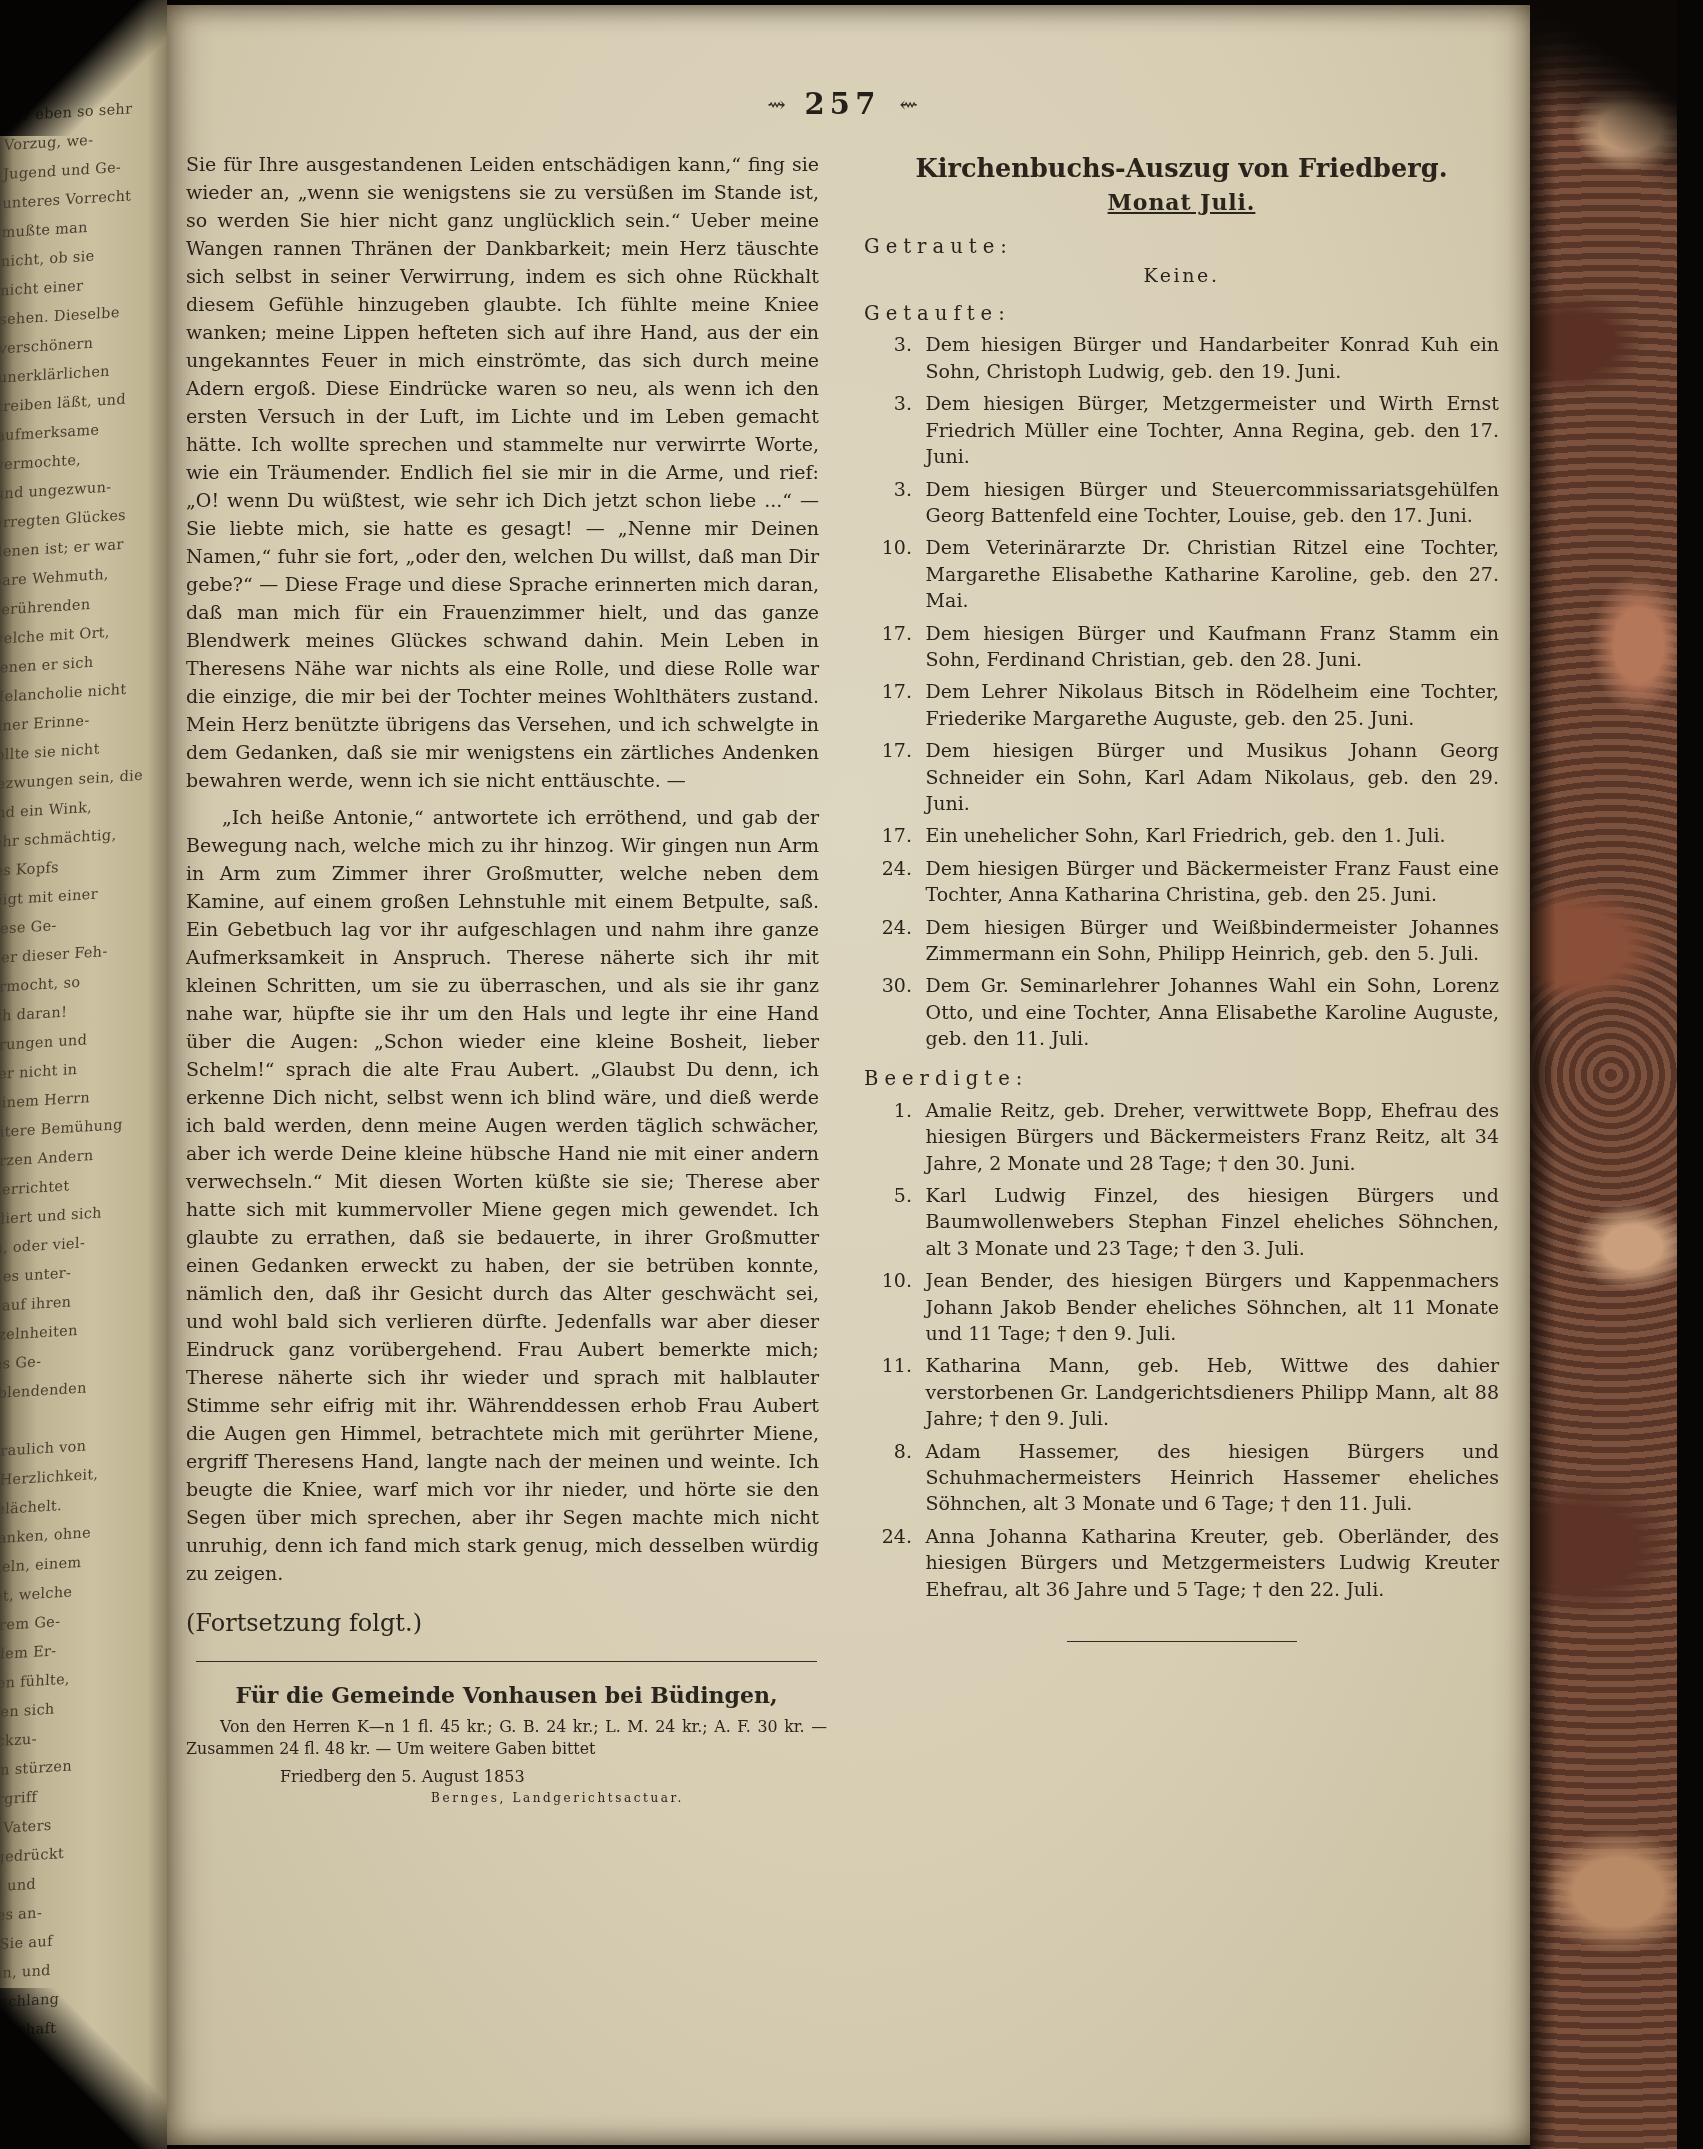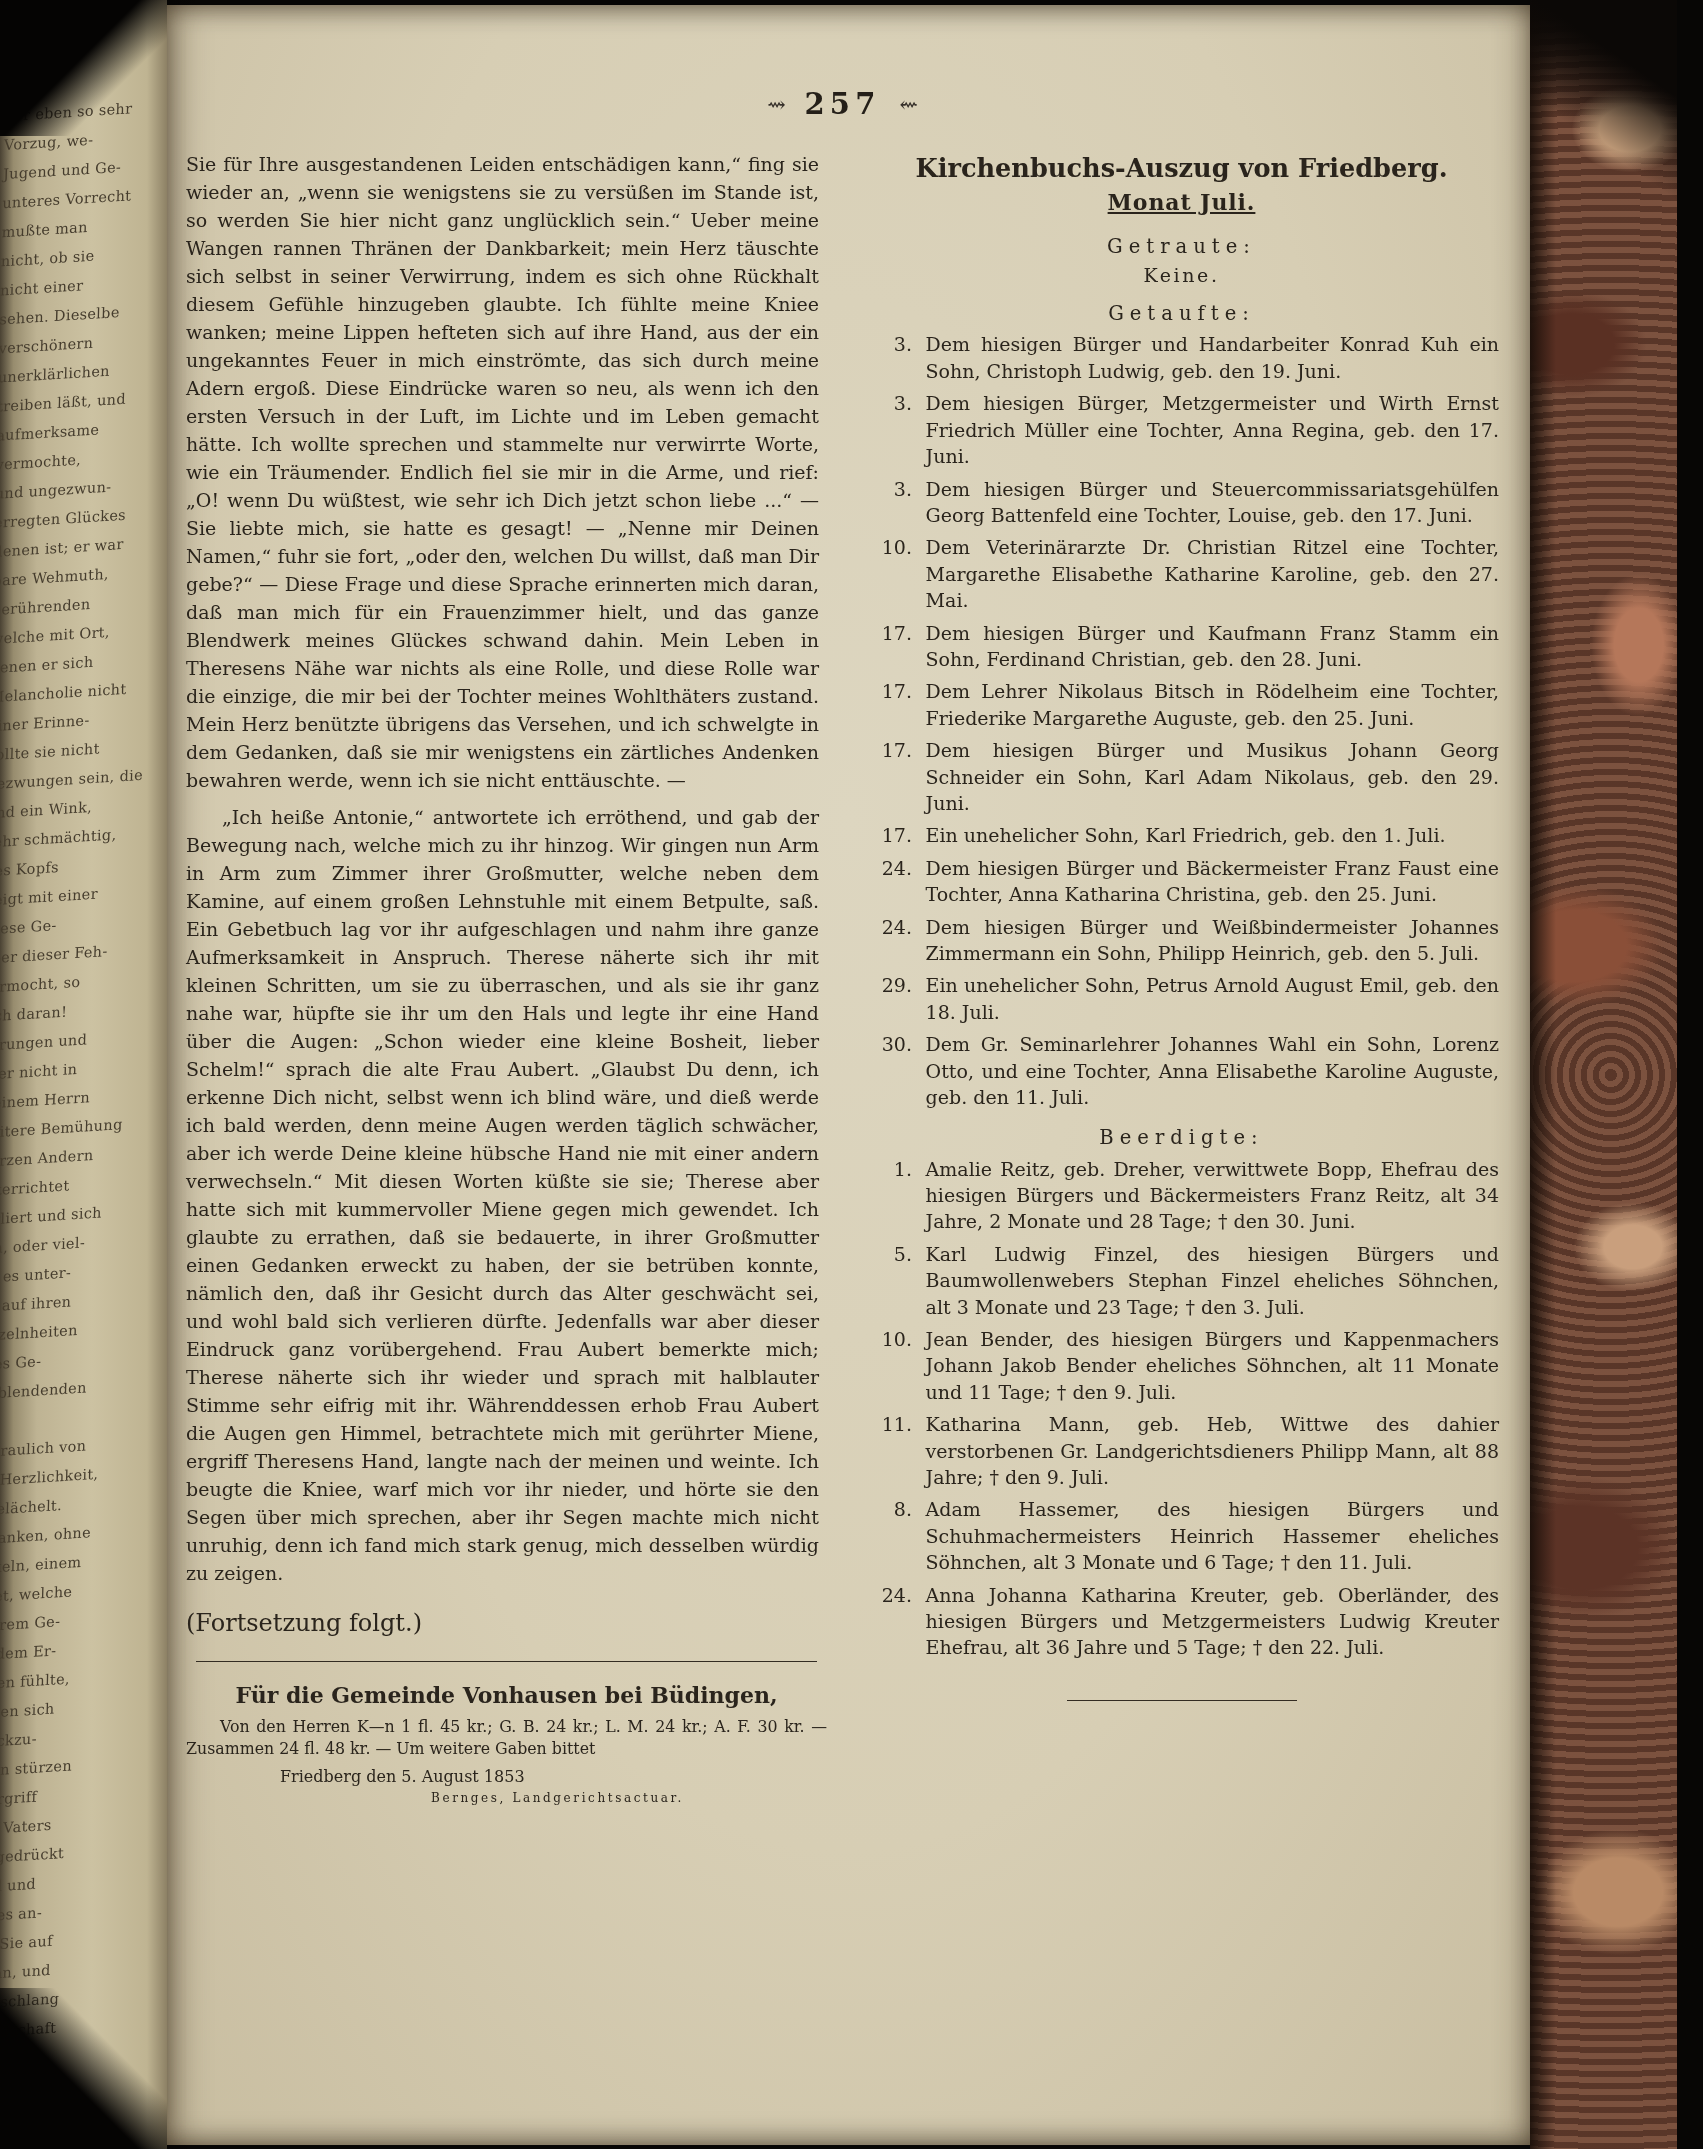--- a/index.html
+++ b/index.html
@@ -44,21 +44,21 @@
   .rule{border:0;border-top:1.7px solid #332c22;width:97%;margin:24px auto 20.4px;}
 
   .notice-title{font-size:22px;font-weight:bold;text-align:center;margin:0 0 8.5px;}
   .notice-body,.notice-donations{font-size:15.8px;line-height:22px;text-align:justify;margin:0;}
   .notice-donations{text-indent:34px;margin-top:1.7px;}
   .notice-dateline{font-size:16px;margin:6.8px 0 0 94px;}
   .notice-signature{font-size:12px;text-align:center;letter-spacing:2.6px;margin:5.1px 0 0 102px;}
 
   .reg-title{font-size:25.6px;font-weight:bold;text-align:center;margin:3.4px 0 5.1px;}
   .reg-subtitle{font-size:22px;font-weight:bold;text-align:center;letter-spacing:0.9px;margin:0 0 20px;text-decoration:underline;}
-  .sec-head{font-size:19.6px;text-align:center;letter-spacing:6px;margin:15.3px 0 6.8px;}
+  .sec-head{font-size:19.6px;text-align:left;letter-spacing:6px;margin:15.3px 0 6.8px;}
   .sec-note{font-size:19px;text-align:center;letter-spacing:2.6px;margin:0 0 12px;}
   .entries{margin-top:5.1px;}
   .entry{display:flex;font-size:19px;line-height:26.4px;margin-bottom:6px;}
   .entry .day{flex:0 0 48px;text-align:right;padding-right:13.6px;}
   .entry .etext{flex:1;text-align:justify;}
   .end-rule{border:0;border-top:1.7px solid #332c22;width:230px;margin:39px auto 0;}
 
   
   .marble{position:absolute;left:1530px;top:0;width:147px;height:2150px;
     background-color:#6e4434;
@@ -226,24 +226,20 @@
             </div>
             <div class="entry">
               <span class="day">24.</span>
               <span class="etext">Dem hiesigen Bürger und Bäckermeister Franz Faust eine Tochter, Anna Katharina Christina, geb. den 25. Juni.</span>
             </div>
             <div class="entry">
               <span class="day">24.</span>
               <span class="etext">Dem hiesigen Bürger und Weißbindermeister Johannes Zimmermann ein Sohn, Philipp Heinrich, geb. den 5. Juli.</span>
             </div>
             <div class="entry">
-              <span class="day">29.</span>
-              <span class="etext">Ein unehelicher Sohn, Petrus Arnold August Emil, geb. den 18. Juli.</span>
-            </div>
-            <div class="entry">
               <span class="day">30.</span>
               <span class="etext">Dem Gr. Seminarlehrer Johannes Wahl ein Sohn, Lorenz Otto, und eine Tochter, Anna Elisabethe Karoline Auguste, geb. den 11. Juli.</span>
             </div>
           </div>
 
           <div class="sec-head">Beerdigte:</div>
           <div class="entries">
             <div class="entry">
               <span class="day">1.</span>
               <span class="etext">Amalie Reitz, geb. Dreher, verwittwete Bopp, Ehefrau des hiesigen Bürgers und Bäckermeisters Franz Reitz, alt 34 Jahre, 2 Monate und 28 Tage; † den 30. Juni.</span>

